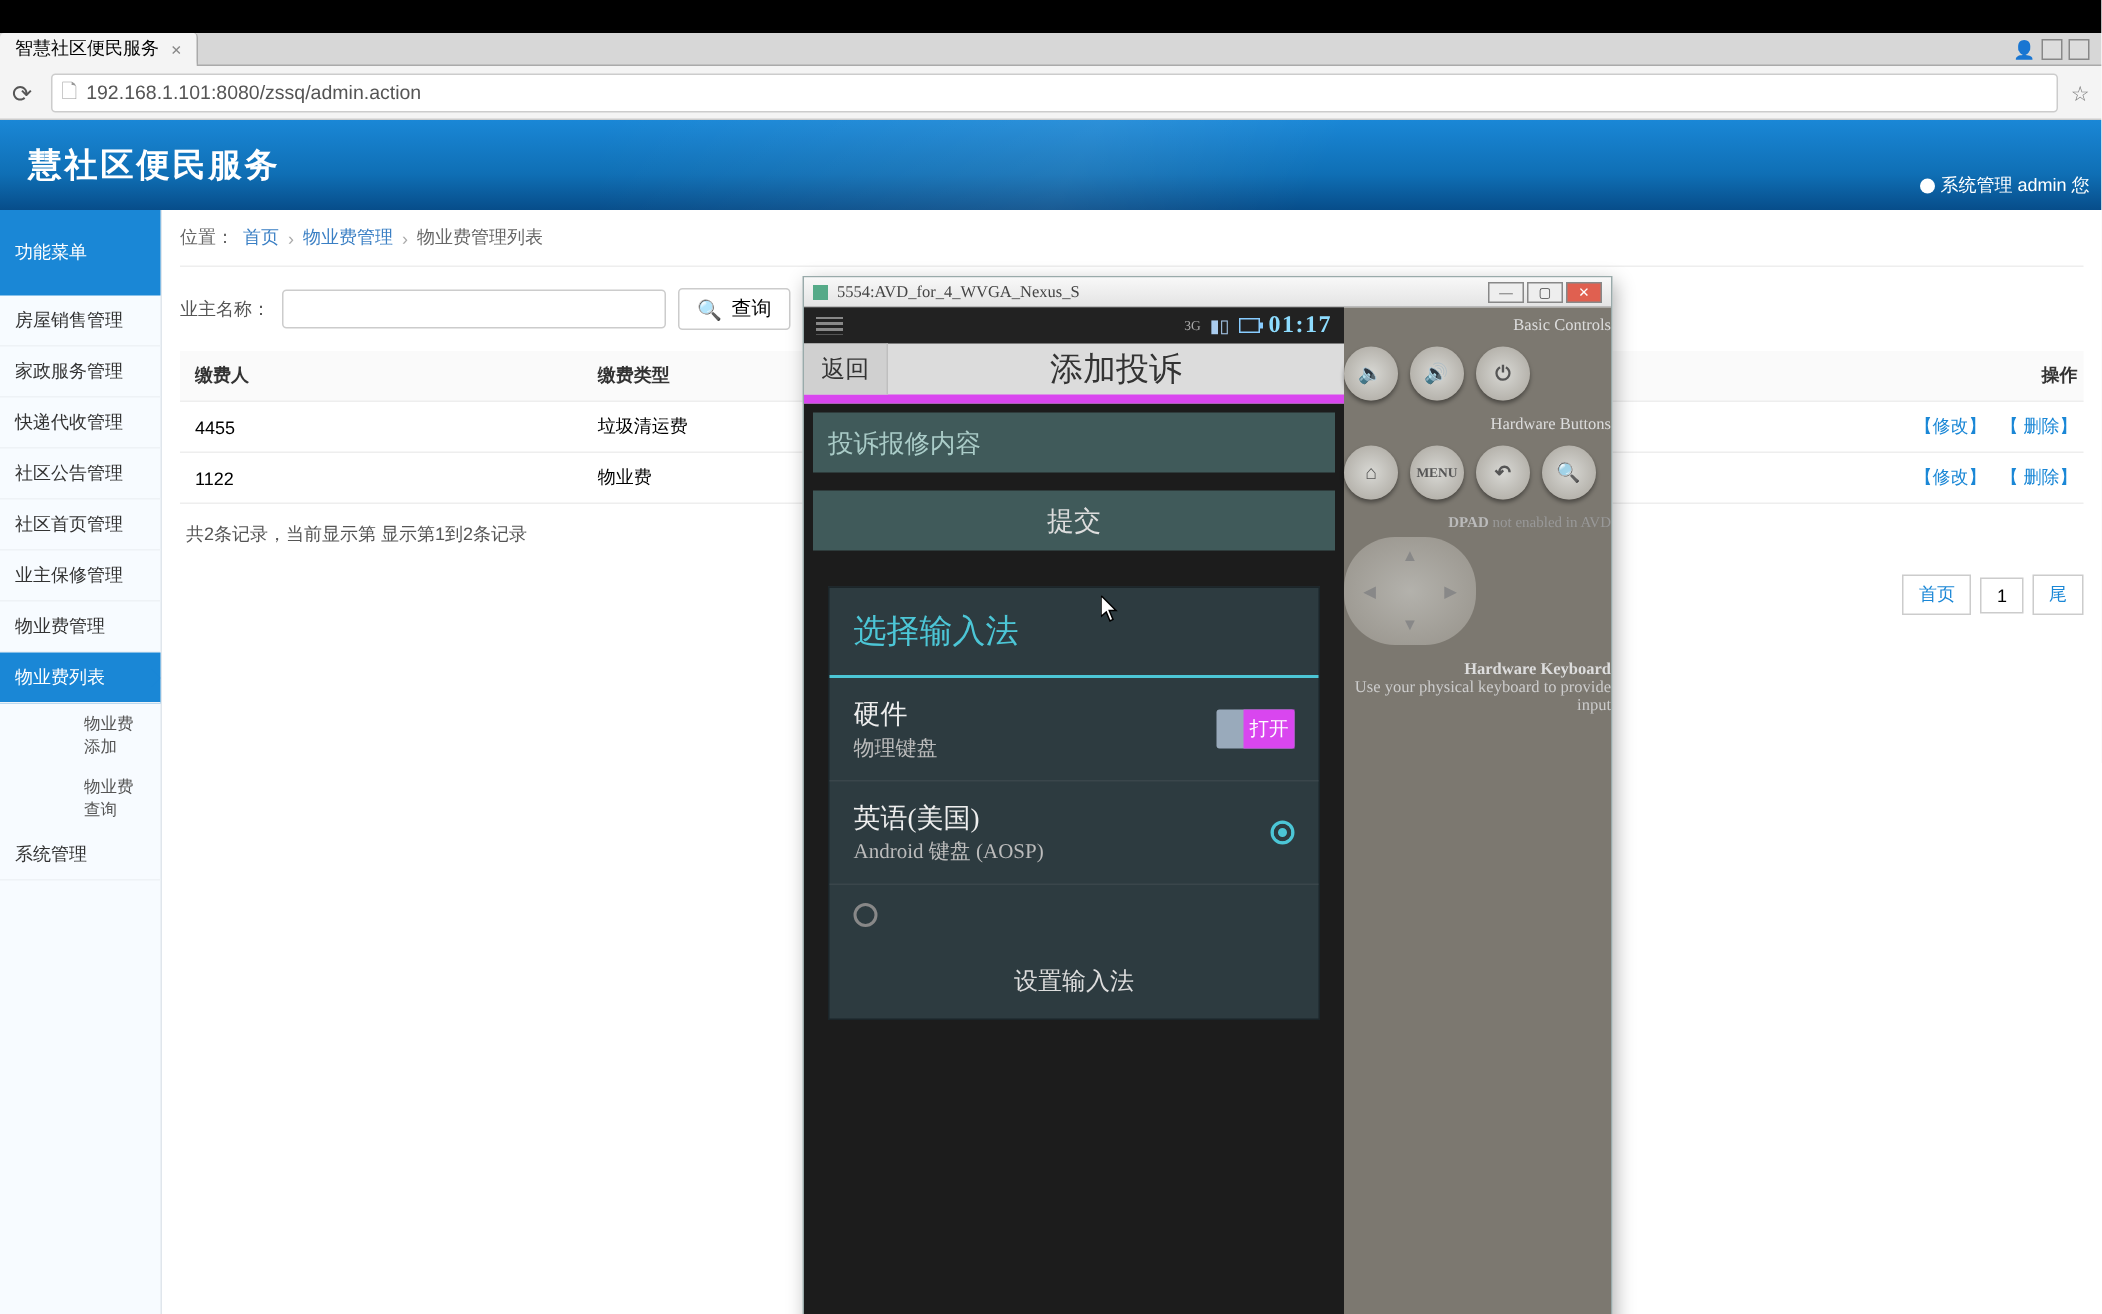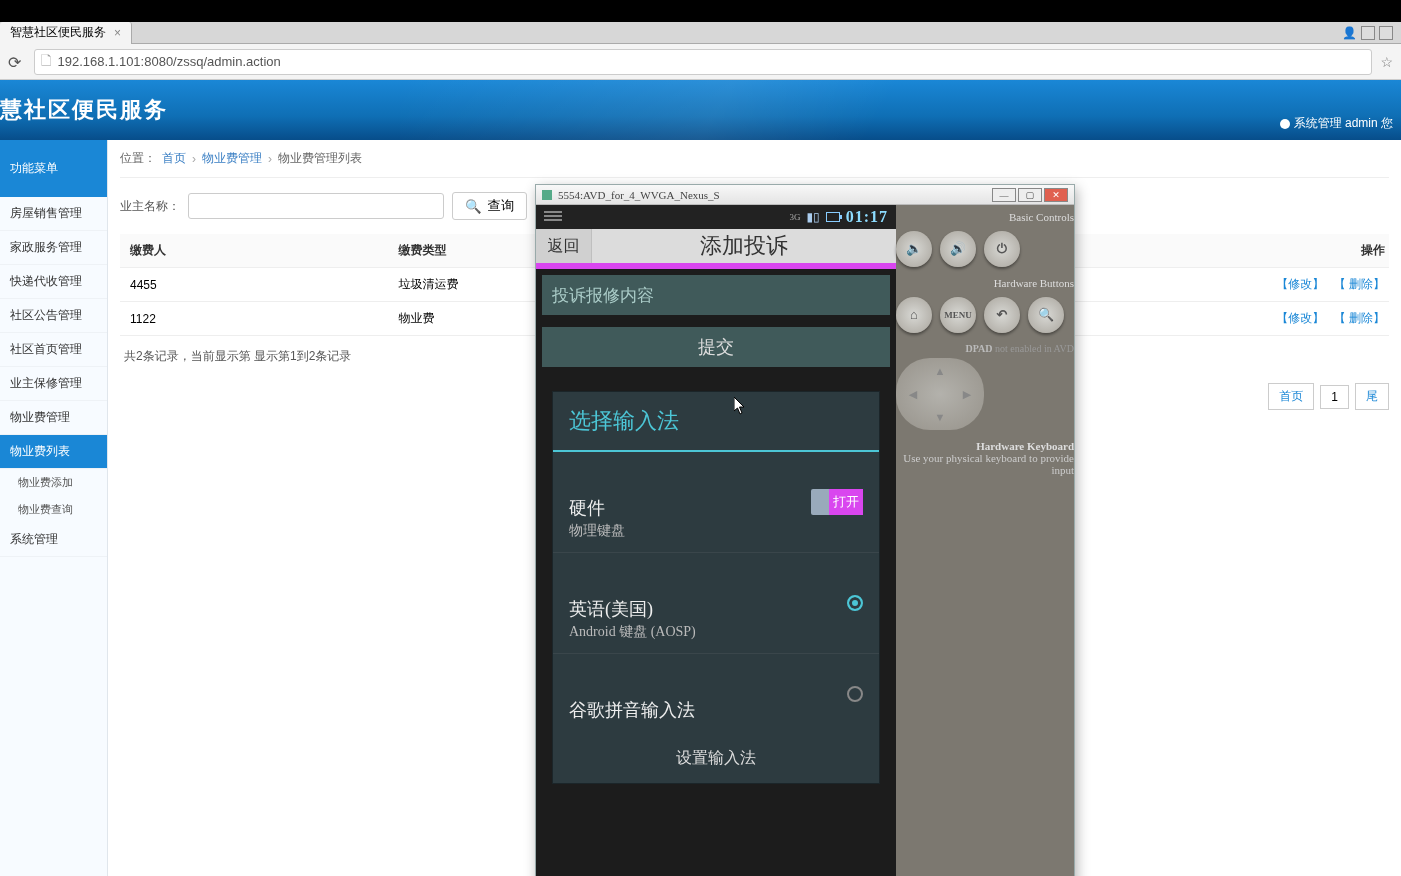--- a/index.html
+++ b/index.html
@@ -15,34 +15,34 @@
 .tab-row-right { margin-left: auto; margin-right: 8px; display: flex; gap: 4px; }
 .tab-row-right .win-btn { width: 14px; height: 14px; border: 1px solid #888; background: #ddd; }
 
 
 .addr-bar { height: 36px; background: #f4f4f4; display: flex; align-items: center; padding: 0 8px; gap: 8px; border-bottom: 1px solid #ccc; }
 .addr-reload { width: 18px; height: 18px; color: #555; font-size: 16px; }
 .addr-field { display: flex; align-items: center; flex: 1; height: 26px; background: #fff; border: 1px solid #ccc; border-radius: 3px; padding: 0 6px; color: #555; font-size: 13px; }
 .addr-bookmark { color: #777; font-size: 14px; }
 
 
-.banner { height: 60px; background: linear-gradient(to bottom, #1a87d6 0%, #0f6fb5 60%, #074d8a 100%); display: flex; align-items: center; padding: 0 0; color: #fff; position: relative; }
+.banner { height: 60px; background: linear-gradient(to bottom, #1a87d6 0%, #0f6fb5 60%, #074d8a 100%); display: flex; align-items: center; padding: 0 19px; color: #fff; position: relative; }
 .banner-title { font-size: 22px; font-weight: bold; letter-spacing: 2px; }
 .banner::after { content: ""; position: absolute; right: 200px; top: 0; bottom: 0; left: 400px; background: linear-gradient(120deg, transparent, rgba(255,255,255,0.08) 40%, transparent 60%); }
 .banner-user { position: absolute; right: 8px; bottom: 8px; color: #fff; font-size: 12px; display: flex; align-items: center; gap: 4px; }
 .user-icon { width: 10px; height: 10px; background: #fff; border-radius: 50%; display: inline-block; }
 
 
 .layout { display: flex; height: calc(876px - 22px - 22px - 36px - 60px); }
 .sidebar { width: 108px; background: #f7fbff; border-right: 1px solid #e0e6ec; }
 .side-title { background: #1a87d6; color: #fff; padding: 20px 10px; font-size: 12px; }
 .side-item { padding: 8px 10px; color: #333; border-bottom: 1px solid #eef2f6; cursor: pointer; }
 .side-item.active { background: #1a87d6; color: #fff; position: relative; }
 .side-item.active::after { content: ""; position: absolute; right: -6px; top: 50%; margin-top: -6px; border: 6px solid transparent; border-left-color: #1a87d6; }
-.side-sub { padding: 6px 10px 6px 18px; color: #555; cursor: pointer; font-size: 11px; }
+.side-sub { padding: 6px 10px 6px 18px; color: #555; cursor: pointer; font-size: 11px; margin-left: 38px; }
 
 .main { flex: 1; background: #fff; padding: 0 12px; }
 .breadcrumb { padding: 10px 0; color: #666; display: flex; align-items: center; gap: 6px; border-bottom: 1px solid #eee; }
 .breadcrumb a { color: #3a7fc4; text-decoration: none; }
 .bc-sep { color: #aaa; }
 
 .search-box { margin: 14px 0; display: flex; align-items: center; gap: 8px; }
 .search-box label { color: #555; }
 .search-input { width: 256px; height: 26px; border: 1px solid #ccc; border-radius: 3px; padding: 0 6px; }
 .search-btn { height: 28px; padding: 0 12px; background: #fff; border: 1px solid #ccc; border-radius: 3px; display: flex; align-items: center; gap: 6px; cursor: pointer; }
@@ -82,21 +82,21 @@
 .app-back { width: 56px; height: 100%; background: #d0d0d0; border-right: 1px solid #bfbfbf; display: flex; align-items: center; justify-content: center; color: #333; font-size: 16px; cursor: pointer; }
 .app-title { flex: 1; text-align: center; font-size: 22px; color: #333; }
 
 .app-input { margin: 6px; height: 40px; background: #405a5a; color: #aaccc8; display: flex; align-items: center; padding: 0 10px; font-size: 17px; }
 .app-submit { margin: 6px; height: 40px; background: #405a5a; color: #333; display: flex; align-items: center; justify-content: center; font-size: 18px; color: #ddd; cursor: pointer; }
 
 .ime-panel { margin: 18px 16px; background: #2d3b40; border: 1px solid #1b2529; }
 .ime-title { padding: 14px 16px; color: #4cc6d6; font-size: 22px; border-bottom: 2px solid #4cc6d6; }
 .ime-row { display: flex; align-items: center; padding: 12px 16px; border-bottom: 1px solid #3a464b; }
 .ime-row-last { border-bottom: none; }
-.ime-col { flex: 1; margin-top: 32px; }
+.ime-col { flex: 1; }
 .ime-col .t1 { color: #eee; font-size: 18px; }
 .ime-col .t2 { color: #bbb; font-size: 14px; margin-top: 2px; }
 .ime-switch { width: 52px; height: 26px; background: #9ab; position: relative; border-radius: 2px; }
 .ime-switch .thumb { position: absolute; right: 0; top: 0; width: 34px; height: 26px; background: #d946ef; color: #fff; display: flex; align-items: center; justify-content: center; font-size: 13px; }
 .ime-radio { width: 16px; height: 16px; border-radius: 50%; border: 2px solid #888; }
 .ime-radio.on { background: #4cc6d6; border-color: #4cc6d6; box-shadow: 0 0 0 3px #2d3b40 inset; }
 .ime-footer { text-align: center; padding: 14px; color: #ddd; font-size: 16px; cursor: pointer; }
 
 .controls { flex: 1; background: #7c7870; padding: 0; color: #ddd; font-size: 11px; text-align: right; }
 .controls h4 { color: #ddd; font-weight: normal; margin: 6px 0 8px; font-size: 11px; }
@@ -264,23 +264,20 @@
           </div>
         </div>
         <div class="ime-row">
           <div class="ime-col">
             <div class="t1">英语(美国)</div>
             <div class="t2">Android 键盘 (AOSP)</div>
           </div>
           <div class="ime-radio on"></div>
         </div>
         <div class="ime-row ime-row-last">
-          <div class="ime-col">
-            <div class="t1">谷歌拼音输入法</div>
-          </div>
           <div class="ime-radio"></div>
         </div>
         <div class="ime-footer">设置输入法</div>
       </div>
     </div>
 
     <div class="controls">
       <h4>Basic Controls</h4>
       <div class="ctrl-row">
         <div class="cbtn">🔈</div>

